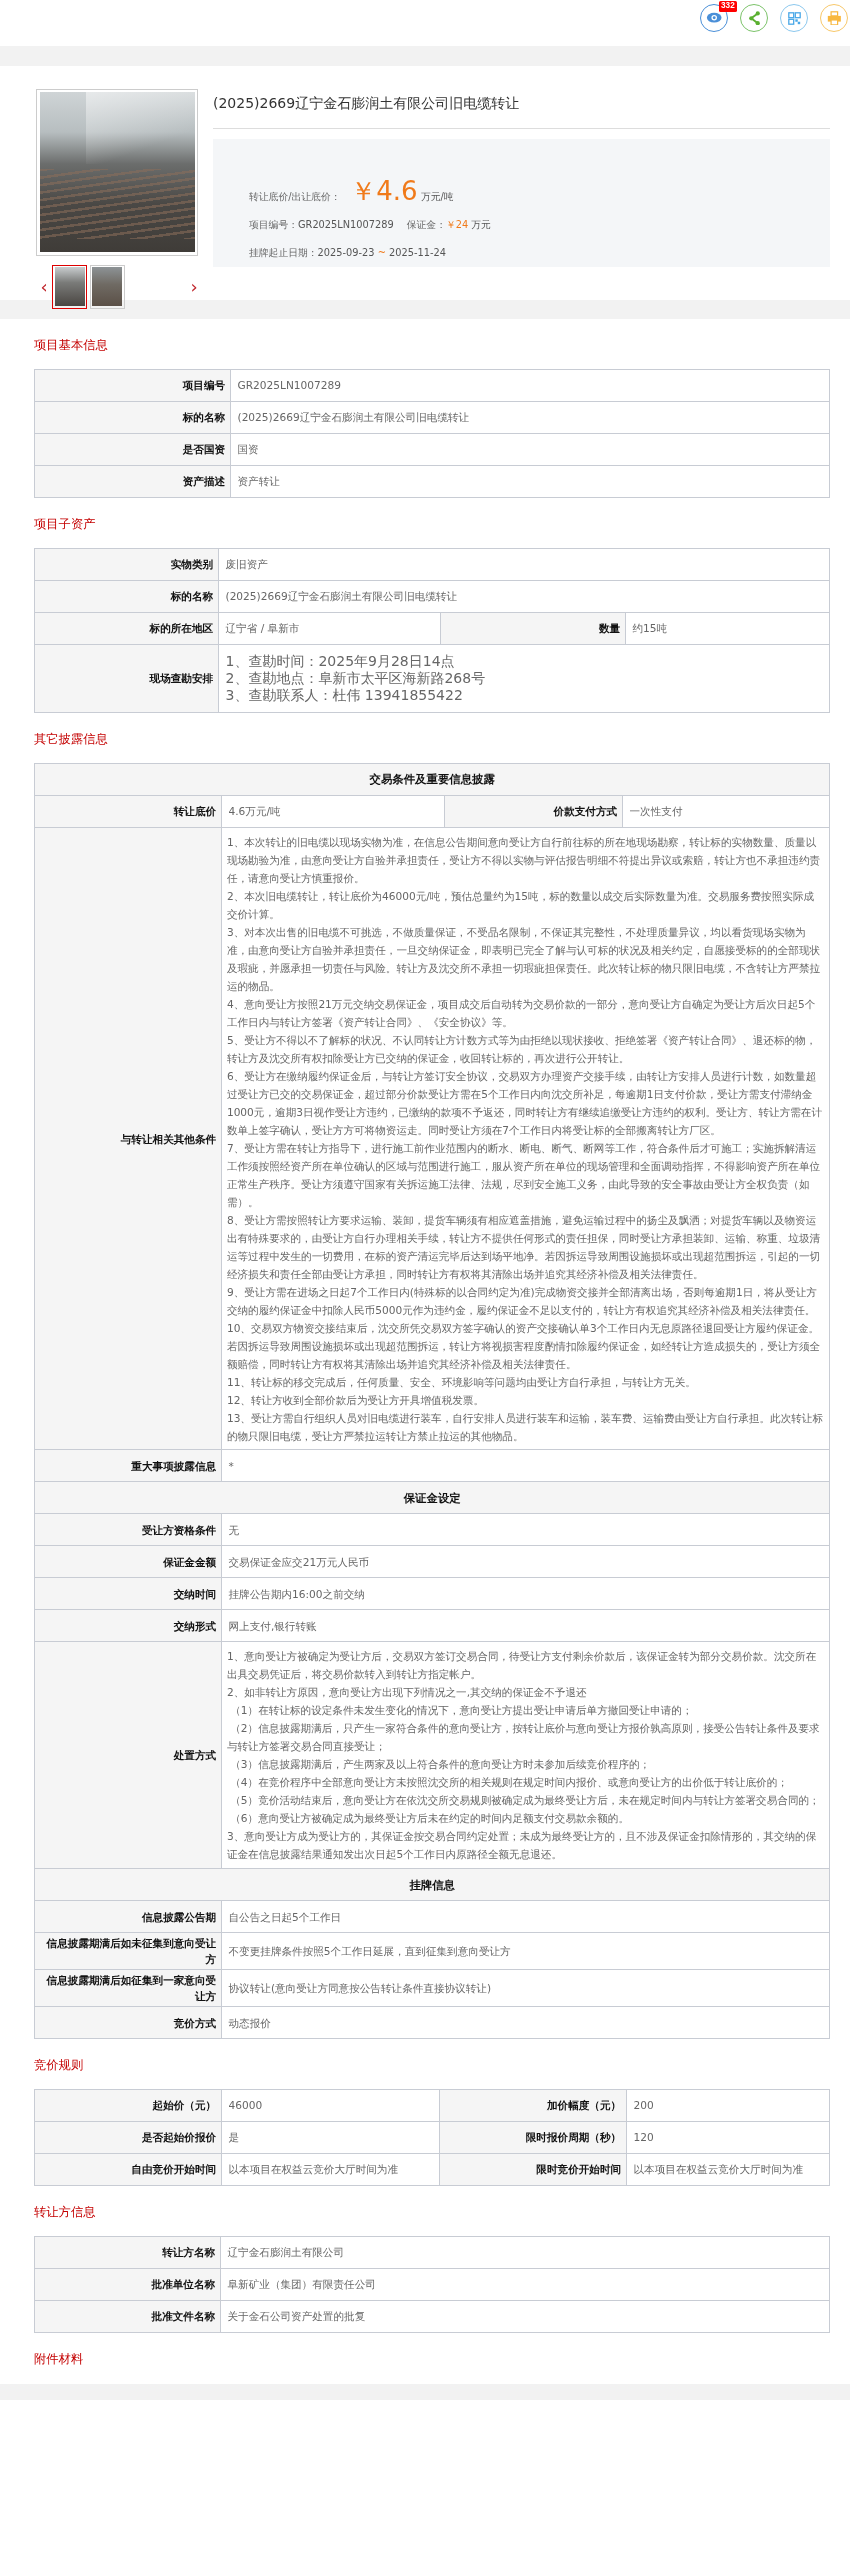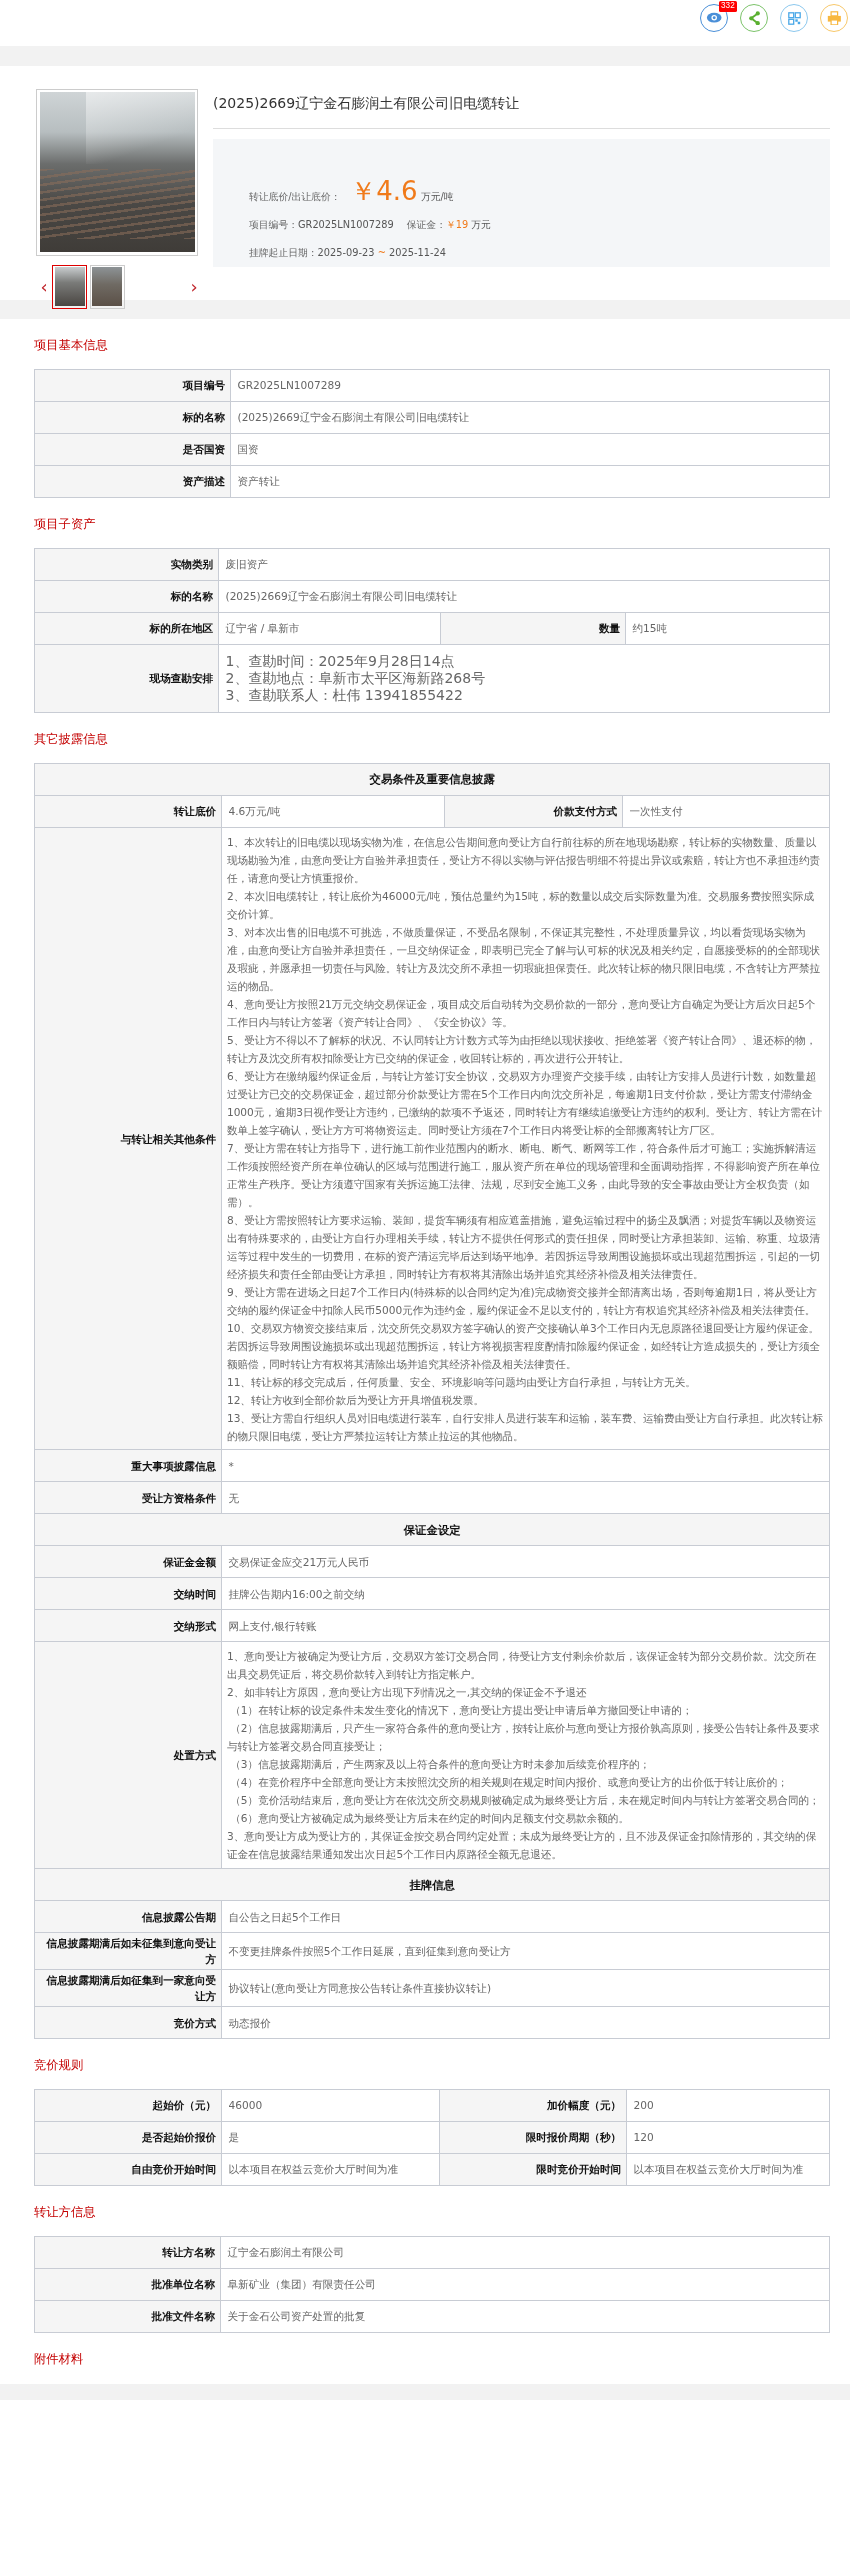--- a/index.html
+++ b/index.html
@@ -1,21 +1,21 @@
 <!DOCTYPE html>
 <html style="font-size:13px"><head>
 <meta charset="utf-8">
 <style>
   * { box-sizing: border-box; margin: 0; padding: 0; }
   html, body { width: 850px; background: #ffffff; }
   body { font-family: "DejaVu Sans", "Liberation Sans", sans-serif; color: #333; font-size: 10.6px; }
 
   
   .topbar { height: 46px; position: relative; background: #fff; }
-  .top-icons { position: absolute; right: 1.6px; top: 4.1px; display: flex; gap: 12px; }
+  .top-icons { position: absolute; right: 1.6px; top: 4.1px; display: flex; gap: 12px; font-weight: bold; }
   .ticon { width: 28px; height: 28px; border-radius: 50%; border: 0.8px solid; display: flex; align-items: center; justify-content: center; position: relative; cursor: pointer; }
   .ticon.eye { border-color: #4a8fd8; }
   .ticon.share { border-color: #7cc36a; }
   .ticon.qr { border-color: #8cc8ee; }
   .ticon.print { border-color: #f8c86a; }
   .badge { position: absolute; top: -4.1px; right: -9.8px; background: #ff0000; color: #fff; font-size: 8.2px; line-height: 10.6px; padding: 0 2.5px; border-radius: 1.6px; font-family: "Liberation Sans", sans-serif; }
 
   .graybar { height: 19.6px; background: #f2f2f2; }
 
   
@@ -119,21 +119,21 @@
       <div class="pb-row" style="margin-top:20px">
         <span class="lbl">转让底价/出让底价：</span>
         <span class="price-big">￥4.6</span>
         <span>万元/吨</span>
       </div>
       <div class="pb-row">
         <span class="lbl">项目编号：</span>
         <span>GR2025LN1007289</span>
         <span class="gap"></span>
         <span class="lbl">保证金：</span>
-        <span class="orange">￥19</span>&nbsp;
+        <span class="orange">￥24</span>&nbsp;
         <span>万元</span>
       </div>
       <div class="pb-row">
         <span class="lbl">挂牌起止日期：</span>
         <span>2025-09-23</span>&nbsp;<span class="orange">~</span>&nbsp;<span>2025-11-24</span>
       </div>
     </div>
   </div>
 </div>
 <div class="graybar"></div>
@@ -232,25 +232,25 @@
 10、交易双方物资交接结束后，沈交所凭交易双方签字确认的资产交接确认单3个工作日内无息原路径退回受让方履约保证金。若因拆运导致周围设施损坏或出现超范围拆运，转让方将视损害程度酌情扣除履约保证金，如经转让方造成损失的，受让方须全额赔偿，同时转让方有权将其清除出场并追究其经济补偿及相关法律责任。
 11、转让标的移交完成后，任何质量、安全、环境影响等问题均由受让方自行承担，与转让方无关。
 12、转让方收到全部价款后为受让方开具增值税发票。
 13、受让方需自行组织人员对旧电缆进行装车，自行安排人员进行装车和运输，装车费、运输费由受让方自行承担。此次转让标的物只限旧电缆，受让方严禁拉运转让方禁止拉运的其他物品。</td>
     </tr>
     <tr class="row38">
       <td class="k">重大事项披露信息</td>
       <td class="v" colspan="3">*</td>
     </tr>
     <tr class="row38">
+      <td class="hdr" colspan="4">保证金设定</td>
+    </tr>
+    <tr class="row38">
       <td class="k">受让方资格条件</td>
       <td class="v" colspan="3">无</td>
-    </tr>
-    <tr class="row38">
-      <td class="hdr" colspan="4">保证金设定</td>
     </tr>
     <tr class="row38">
       <td class="k">保证金金额</td>
       <td class="v" colspan="3">交易保证金应交21万元人民币</td>
     </tr>
     <tr class="row38">
       <td class="k">交纳时间</td>
       <td class="v" colspan="3">挂牌公告期内16:00之前交纳</td>
     </tr>
     <tr class="row38">

